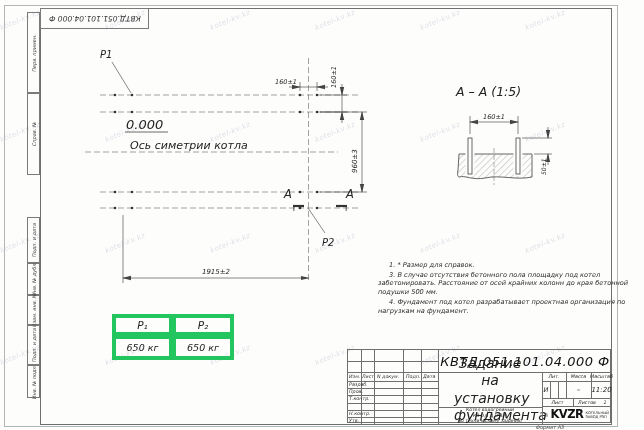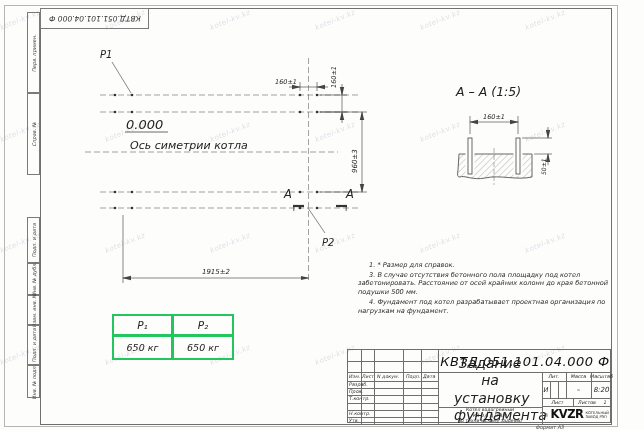--- a/index.html
+++ b/index.html
@@ -20,21 +20,21 @@
   
   .ln{position:absolute;background:#6f6f6f;z-index:3;}
   .cell-label{position:absolute;font-size:4.8px;font-style:italic;color:#333;z-index:4;
               white-space:nowrap;}
   .center{display:flex;align-items:center;justify-content:center;text-align:center;}
   .it{font-style:italic;}
   
   #notes p{margin:0 0 1px 0;font-size:6.6px;font-style:italic;line-height:1.32;color:#2a2a2a;
            text-indent:11px;}
   
-  .lt-cell{box-sizing:border-box;border:2px solid #22c55e;display:flex;align-items:center;
+  .lt-cell{box-sizing:border-box;border:4px solid #22c55e;display:flex;align-items:center;
            justify-content:center;font-style:italic;color:#222;}
   svg text{font-family:"DejaVu Sans",sans-serif;fill:#222;}
   .dimtxt{font-size:6.5px;font-style:italic;}
   .kvzr{font-weight:bold;font-size:11.5px;letter-spacing:-.5px;color:#111;line-height:1;}
   .kvzr-cap{font-size:3.6px;line-height:1.15;color:#222;text-align:left;}
 </style>
 </head>
 <body>
 
 <div id="stage">
@@ -210,21 +210,21 @@
 
     <g stroke="#555" stroke-width="0.7">
       <line x1="82" y1="56" x2="112" y2="56"></line>
       <line x1="94" y1="72" x2="112" y2="72"></line>
       <line x1="108" y1="45" x2="108" y2="56" marker-end="url(#m2)"></line>
       <line x1="108" y1="83" x2="108" y2="72" marker-end="url(#m2)"></line>
     </g>
     <text transform="translate(106,93) rotate(-90)" class="dimtxt" style="font-size:6px">50±1</text>
   </svg>
 
-  <div id="notes" class="abs" style="left:358px;top:261px;width:258px;z-index:2;">
+  <div id="notes" class="abs" style="left:378px;top:261px;width:258px;z-index:2;">
     <p>1. * Размер для справок.</p>
     <p>3. В случае отсутствия бетонного пола площадку под котел забетонировать. Расстояние от осей крайних колонн до края бетонной подушки 500 мм.</p>
     <p>4. Фундамент под котел разрабатывает проектная организация по нагрузкам на фундамент.</p>
   </div>
 
   <div class="abs" style="left:112px;top:314px;width:122px;height:46px;z-index:2;">
     <div class="abs lt-cell" style="left:0;top:0;width:61px;height:22px;font-size:10.5px;">P₁</div>
     <div class="abs lt-cell" style="left:60px;top:0;width:62px;height:22px;font-size:10.5px;text-align:center;">P₂</div>
     <div class="abs lt-cell" style="left:0;top:21px;width:61px;height:25px;font-size:9.5px;">650 кг</div>
     <div class="abs lt-cell" style="left:60px;top:21px;width:62px;height:25px;font-size:9.5px;">650 кг</div>
@@ -279,21 +279,21 @@
       <div>Котел водогрейный</div>
       <div>КВ-0,6 Д (РВР)</div>
       <div>по техническому заданию</div>
     </div>
 
     <div class="abs center" style="left:194px;top:22px;width:24px;height:9px;font-size:4.8px;font-style:italic;">Лит.</div>
     <div class="abs center" style="left:218px;top:22px;width:25px;height:9px;font-size:4.8px;font-style:italic;">Масса</div>
     <div class="abs center" style="left:243px;top:22px;width:21px;height:9px;font-size:4.8px;font-style:italic;">Масштаб</div>
     <div class="abs center it" style="left:194px;top:31px;width:8px;height:17px;font-size:6.5px;">И</div>
     <div class="abs center it" style="left:218px;top:31px;width:25px;height:17px;font-size:7px;">–</div>
-    <div class="abs center it" style="left:243px;top:31px;width:21px;height:17px;font-size:7px;">8:20</div>
+    <div class="abs center it" style="left:243px;top:31px;width:21px;height:17px;font-size:7px;">11:20</div>
 
     <div class="abs center" style="left:194px;top:48px;width:31px;height:8px;font-size:4.8px;font-style:italic;">Лист</div>
     <div class="abs center" style="left:225px;top:48px;width:28px;height:8px;font-size:4.8px;font-style:italic;">Листов</div>
     <div class="abs center" style="left:251px;top:48px;width:12px;height:8px;font-size:4.8px;font-style:italic;">1</div>
 
     <div class="abs" style="left:194px;top:56px;width:70px;height:18px;display:flex;align-items:center;gap:2px;padding:0 3px;box-sizing:border-box;">
       <svg width="9" height="12" viewBox="0 0 9 12">
         <g stroke="#111" stroke-width="1.1" fill="none">
           <path d="M0,2 L2,4 L4,2 L6,4 L8,2"></path>
           <path d="M0,5 L2,7 L4,5 L6,7 L8,5"></path>

